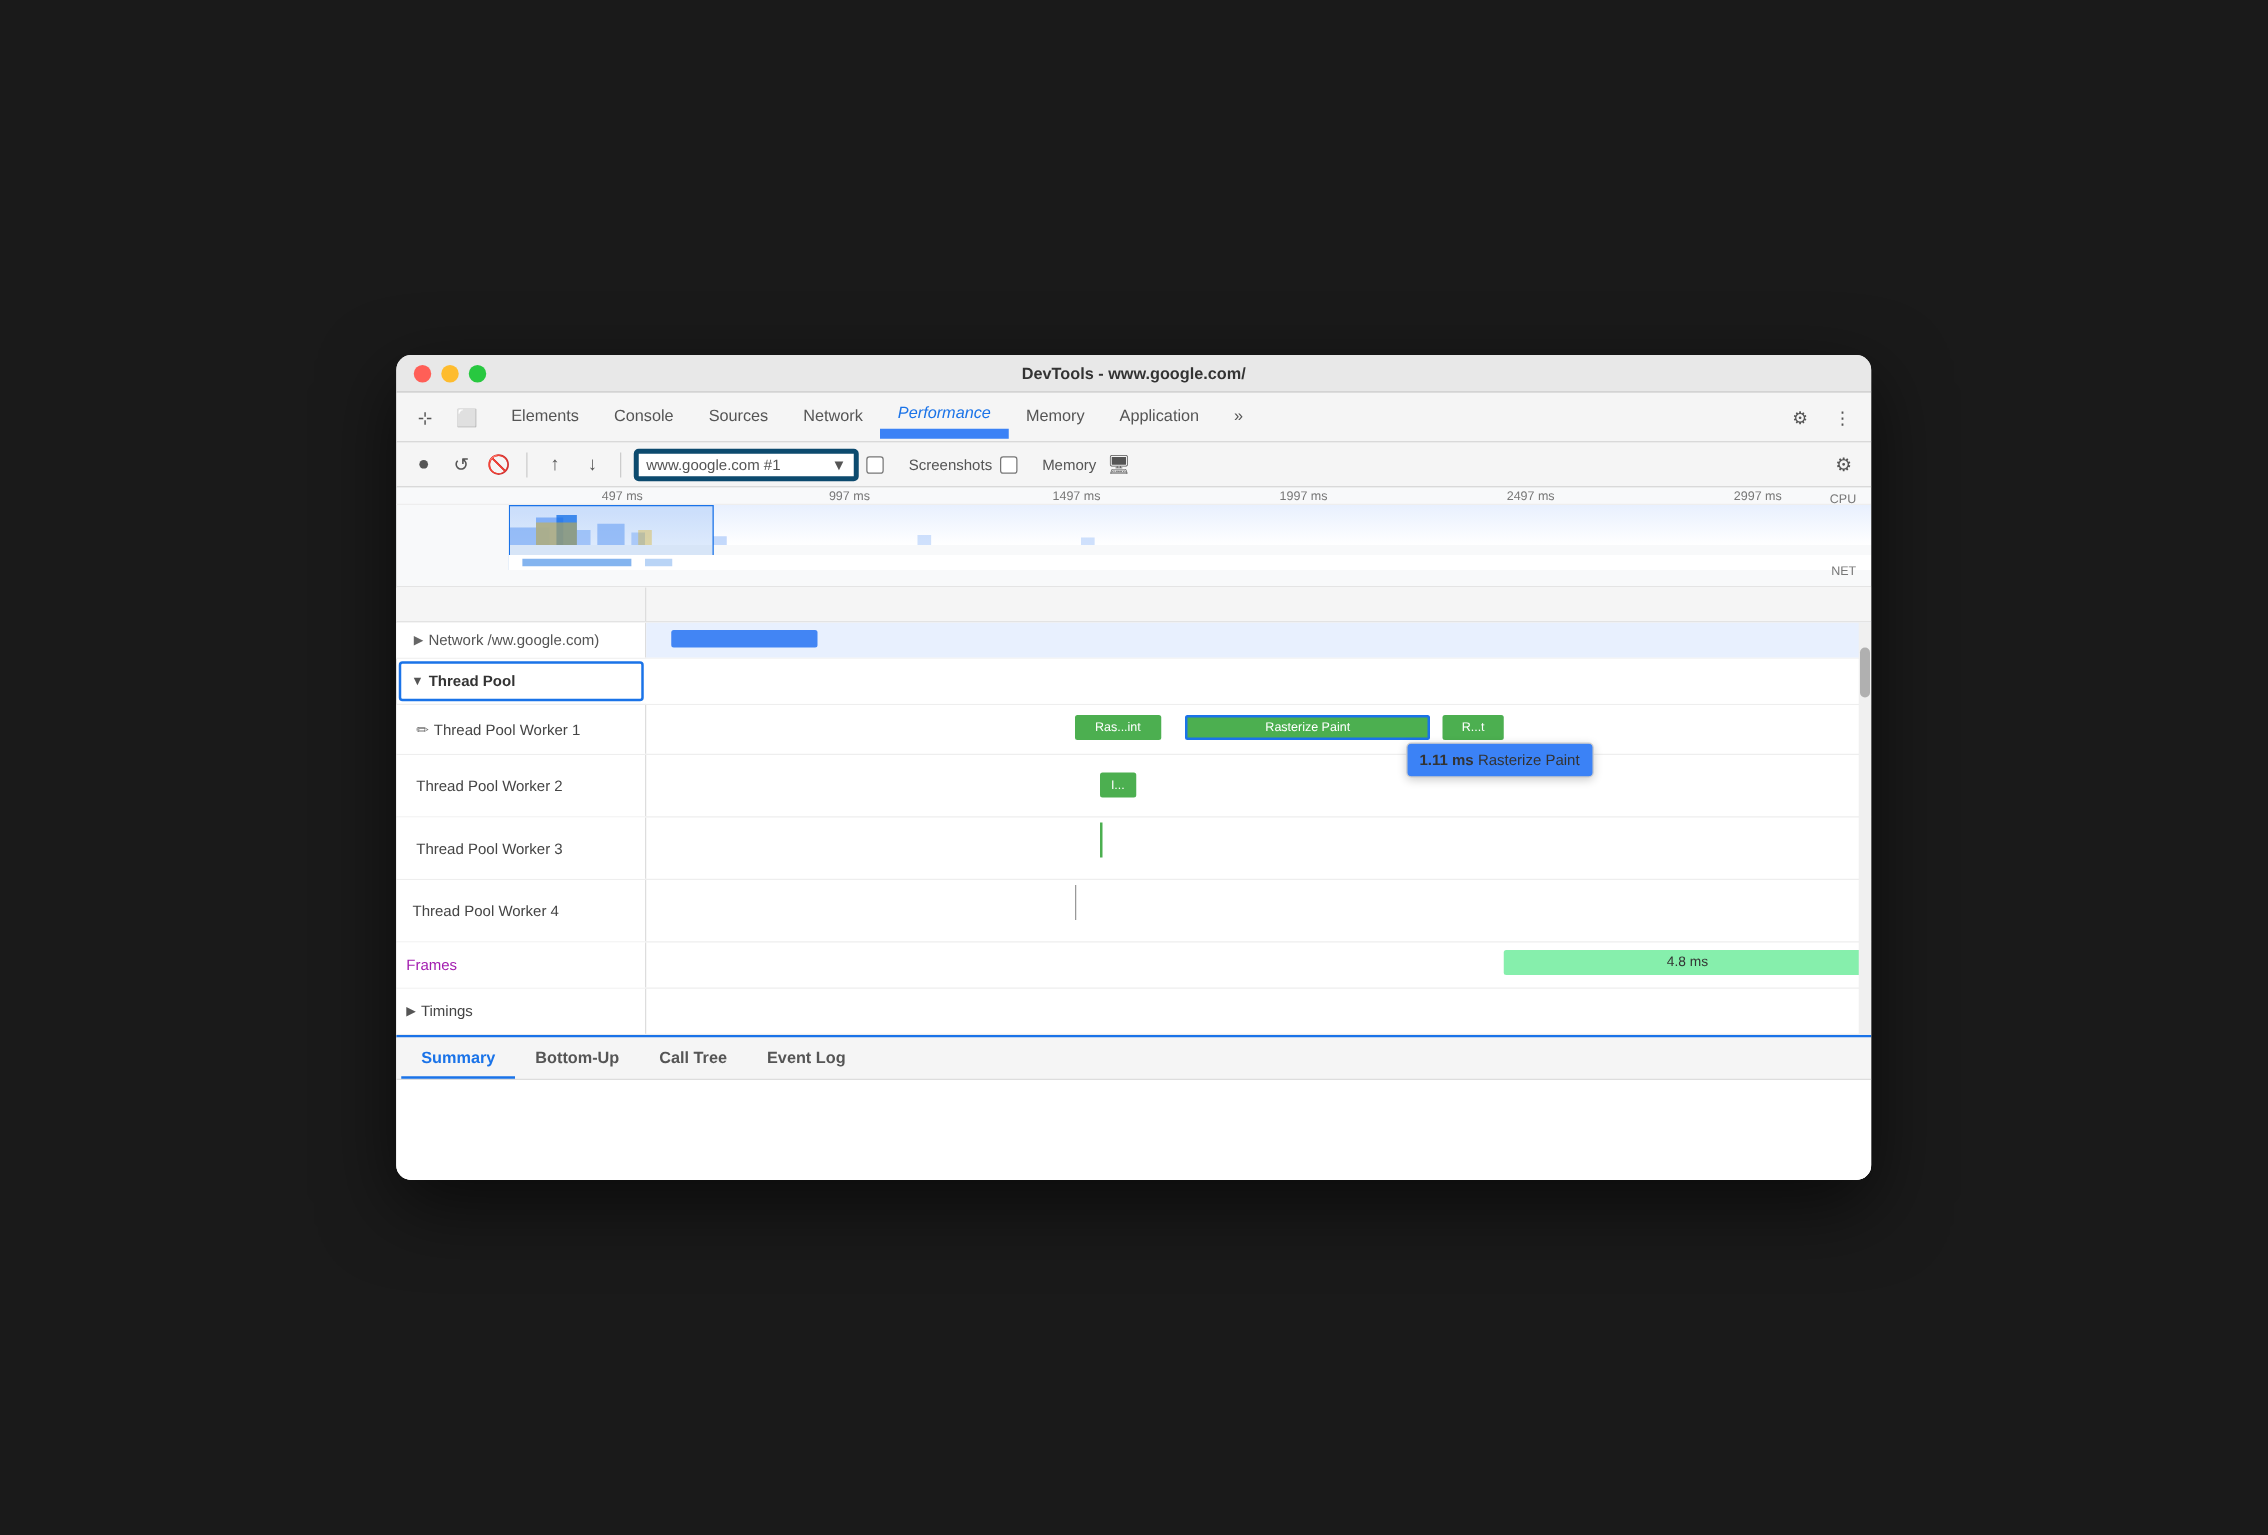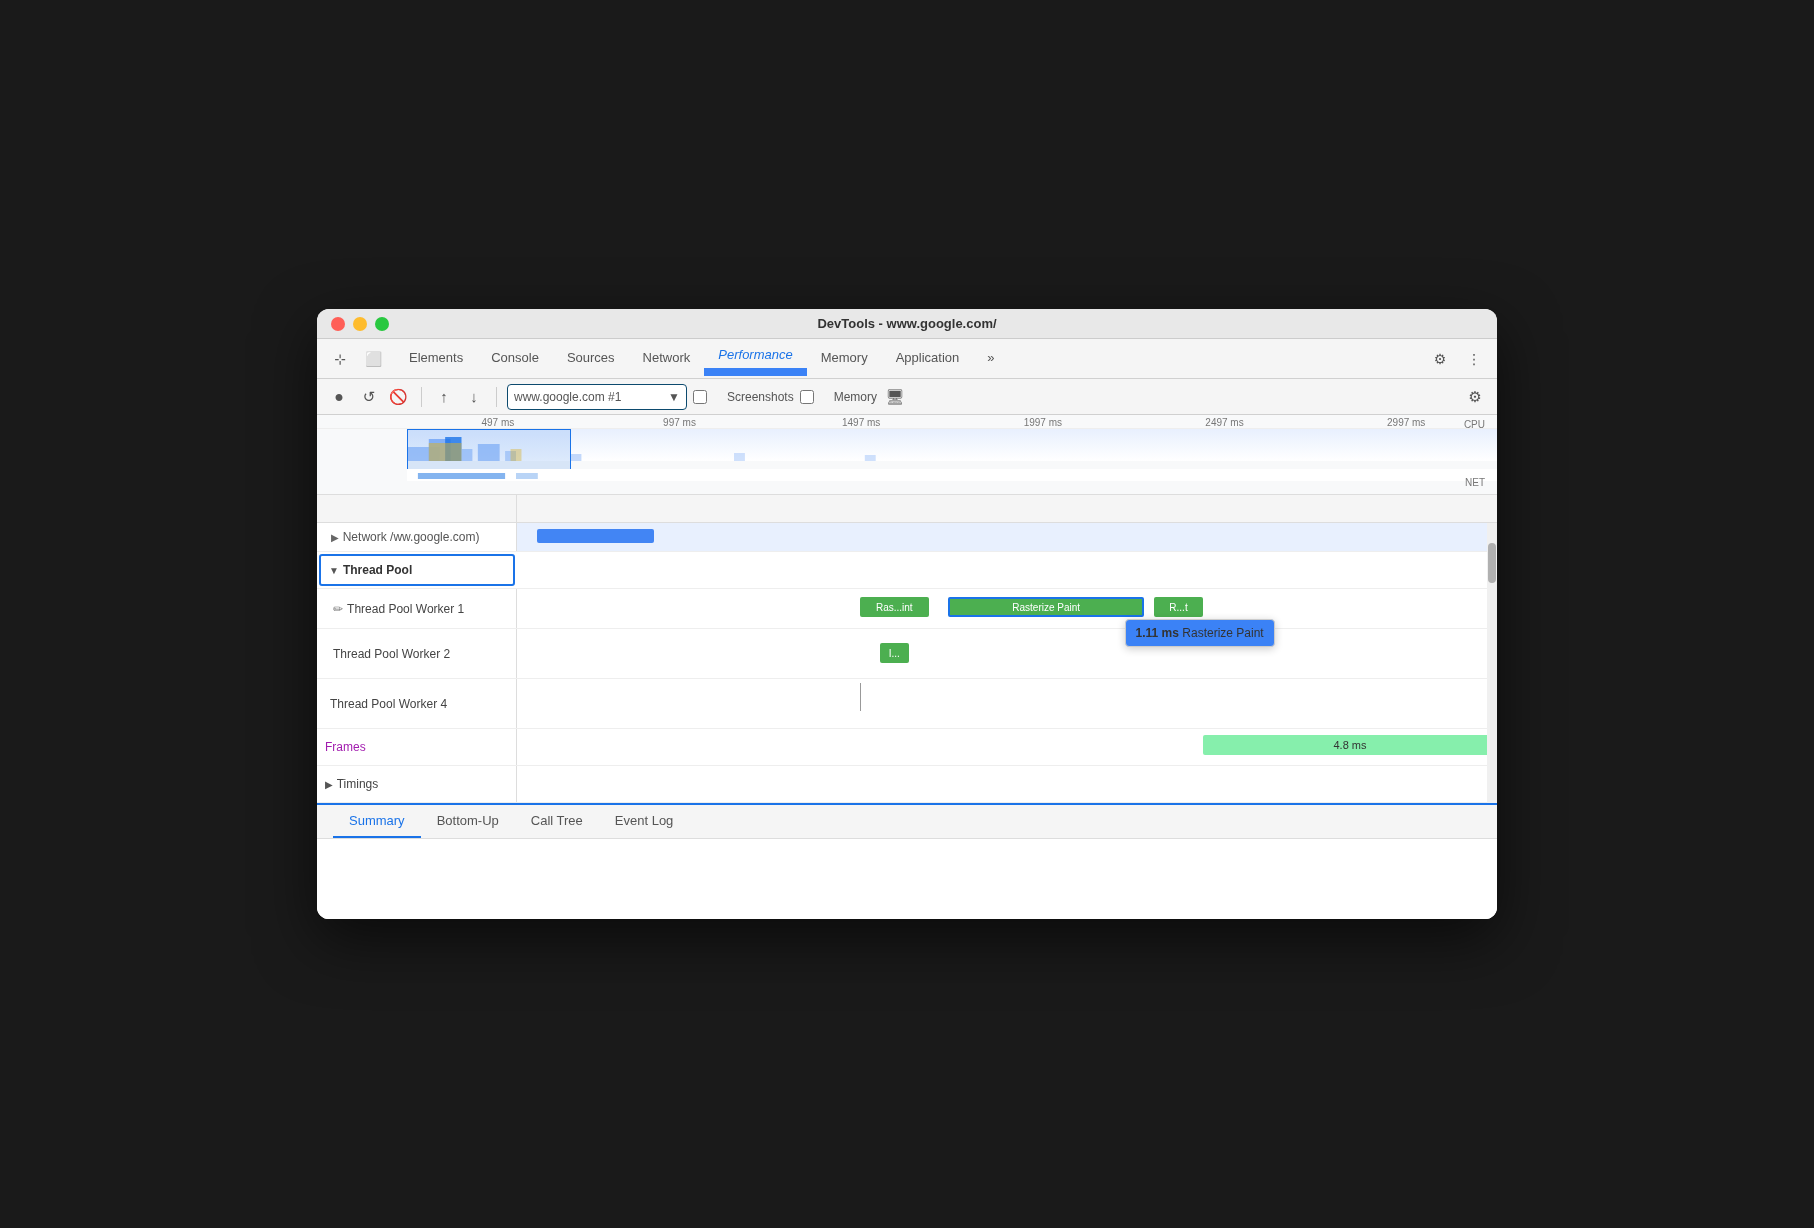--- a/index.html
+++ b/index.html
@@ -119,21 +119,21 @@
     }
     .perf-separator {
       width: 1px;
       height: 20px;
       background: #ccc;
       margin: 0 4px;
     }
     .url-select-wrapper {
       display: flex;
       align-items: center;
-      border: 1px solid #0c4a6e;
+      border: 4px solid #0c4a6e;
       border-radius: 4px;
       background: white;
       padding: 2px 6px;
       font-size: 12px;
       color: #555;
       width: 180px;
       height: 26px;
     }
     .checkbox-group {
       display: flex;
@@ -311,22 +311,23 @@
       margin-top: 20px;
     }
     
     .bottom-panel {
       background: #f5f5f5;
       border-top: 2px solid #1a73e8;
     }
     .bottom-tabs {
       display: flex;
       border-bottom: 1px solid #ddd;
-      padding: 0 16px;
+      padding: 0 4px;
       background: #f5f5f5;
+      font-weight: bold;
     }
     .bottom-tab {
       padding: 8px 16px;
       font-size: 13px;
       color: #555;
       cursor: pointer;
       border-bottom: 2px solid transparent;
     }
     .bottom-tab.active {
       color: #1a73e8;
@@ -505,20 +506,29 @@
         <div class="track-label" style="font-size:12px; color:#444; padding-left:16px;">
           <span>Thread Pool Worker 2</span>
         </div>
         <div class="track-content">
           <div class="task-bar task-green" style="left:37%; width:3%; top:14px;">
             <span>I...</span>
           </div>
         </div>
       </div>
 
+      <div class="track-row" style="min-height:50px;">
+        <div class="track-label" style="font-size:12px; color:#444; padding-left:16px;">
+          <span>Thread Pool Worker 3</span>
+        </div>
+        <div class="track-content">
+
+          <div style="position:absolute; left:37%; top:4px; width:2px; height:28px; background:#4caf50;"></div>
+        </div>
+      </div>
 
       <div class="track-row" style="min-height:50px;">
         <div class="track-label" style="font-size:12px; color:#444; padding-left:13px;">
           <span>Thread Pool Worker 4</span>
         </div>
         <div class="track-content">
 
           <div style="position:absolute; left:35%; top:4px; width:1px; height:28px; background:#999;"></div>
         </div>
       </div>

